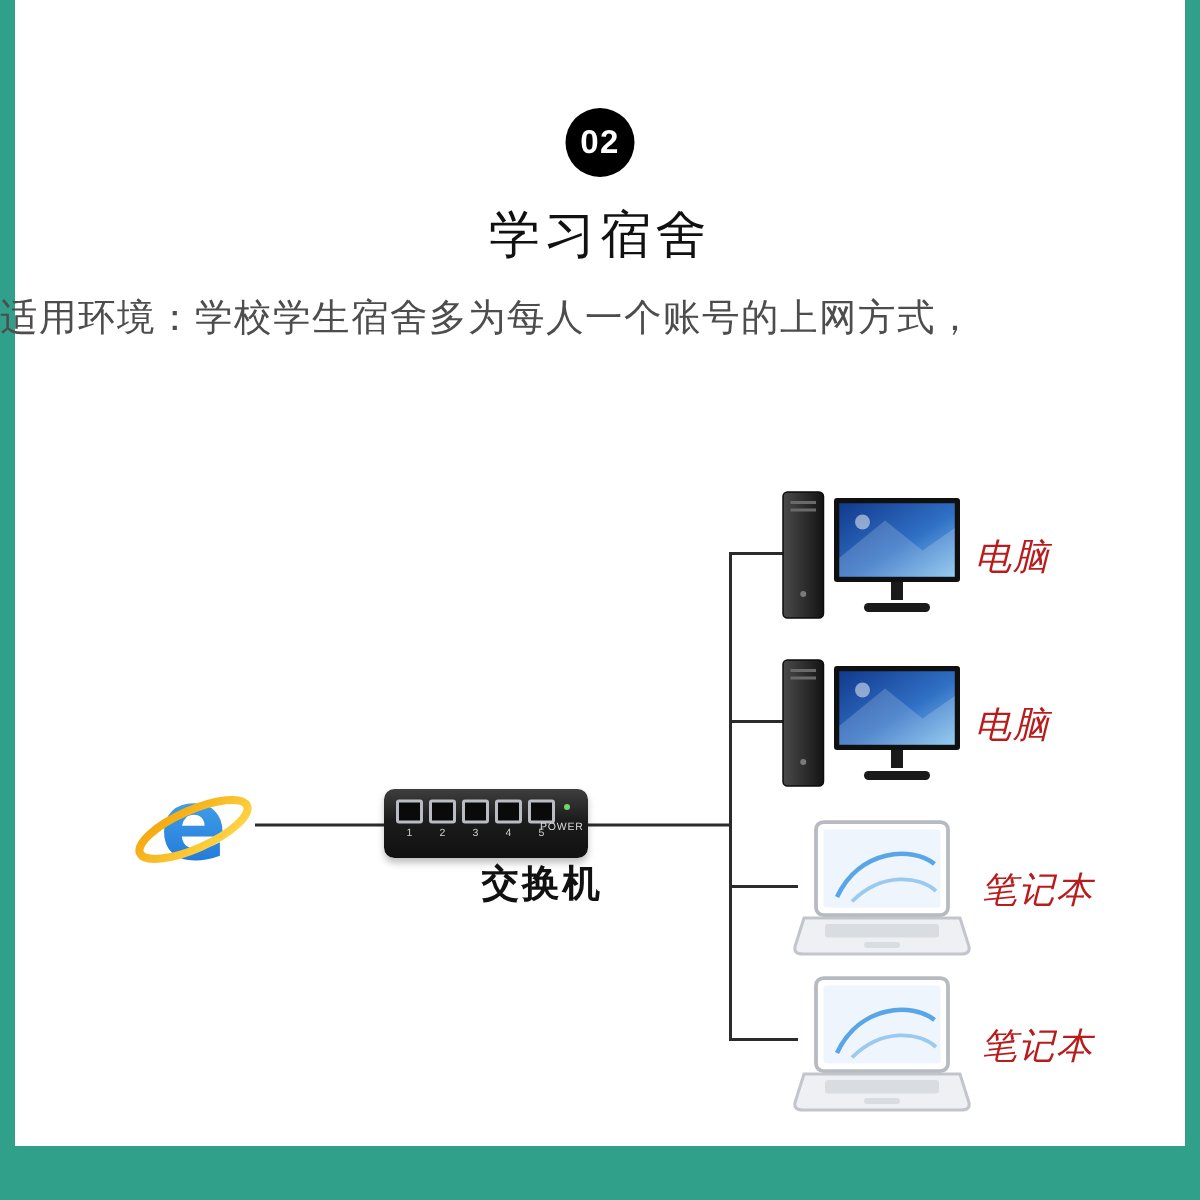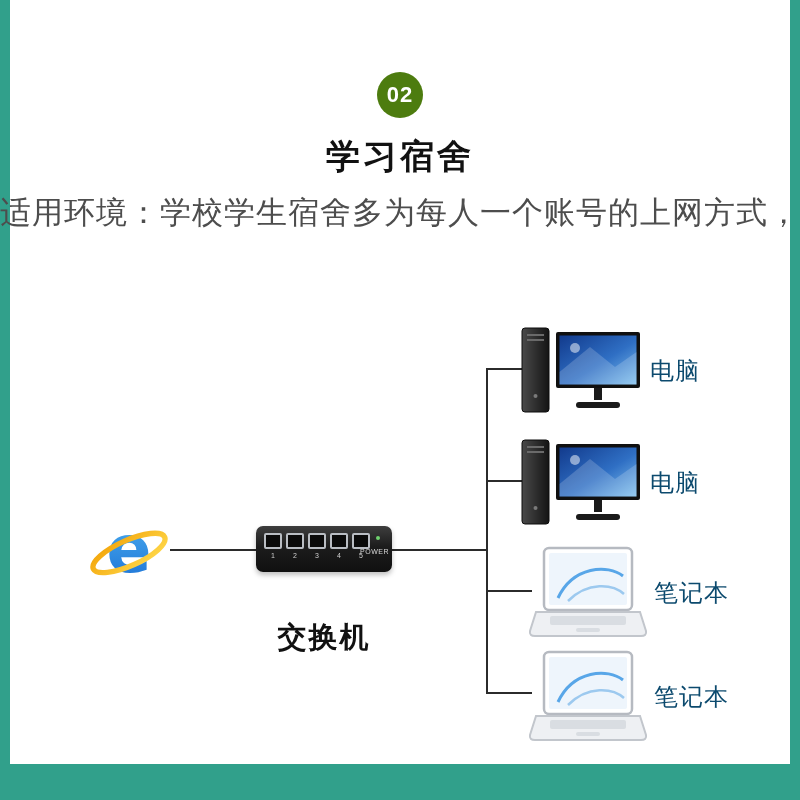--- a/index.html
+++ b/index.html
@@ -7,31 +7,31 @@
     position:relative;width:800px;height:800px;background:#ffffff;overflow:hidden;
     font-family:"Liberation Sans","DejaVu Sans",sans-serif;color:#1a1a1a;
   }
   .edge{position:absolute;top:0;width:10px;height:800px;background:#31a08b;}
   .edge-left{left:0;}
   .edge-right{right:0;}
   .bottom-bar{position:absolute;left:0;bottom:0;width:800px;height:36px;background:#31a08b;}
 
   .badge{
     position:absolute;left:50%;top:72px;transform:translateX(-50%);
-    width:46px;height:46px;border-radius:50%;background:#4d7c0f;color:#ffffff;
+    width:46px;height:46px;border-radius:50%;background:#000000;color:#ffffff;
     display:flex;align-items:center;justify-content:center;
     font-size:22px;font-weight:bold;letter-spacing:1px;
   }
   .title{
     position:absolute;left:0;top:134px;width:100%;text-align:center;
-    font-size:34px;font-weight:bold;color:#111111;letter-spacing:3px;
+    font-size:34px;font-weight:normal;color:#111111;letter-spacing:3px;
   }
   .desc{
     position:absolute;left:0;top:194px;width:100%;
-    font-size:31px;line-height:37px;color:#4d4d4d;letter-spacing:1px;
+    font-size:25px;line-height:37px;color:#4d4d4d;letter-spacing:1px;
   }
 
   .line{position:absolute;background:#2b2b2b;}
   .hline{height:2px;}
   .vline{width:2px;}
 
   .icon-abs{position:absolute;}
 
   
   .switch{
@@ -42,26 +42,26 @@
   .ports{position:absolute;left:8px;top:7px;display:flex;gap:4px;}
   .port{
     width:18px;height:16px;box-sizing:border-box;background:#0a0a0a;
     border:2px solid #b9bdc3;border-radius:2px;
   }
   .port-nums{position:absolute;left:8px;top:26px;display:flex;gap:4px;}
   .port-num{width:18px;text-align:center;font-size:7px;color:#cfcfcf;}
   .power-led{position:absolute;right:12px;top:10px;width:4px;height:4px;border-radius:50%;background:#6fd36f;}
   .power-label{position:absolute;right:3px;top:22px;font-size:7px;color:#d8d8d8;letter-spacing:0.5px;}
   .switch-label{
-    position:absolute;left:246px;top:618px;width:156px;text-align:center;
-    font-size:29px;font-weight:600;color:#111111;letter-spacing:2px;
+    position:absolute;left:246px;top:572px;width:156px;text-align:right;
+    font-size:25px;font-weight:600;color:#111111;letter-spacing:2px;
   }
 
   .device-label{
-    position:absolute;font-size:24px;color:#0c4a6e;letter-spacing:1px;white-space:nowrap;
+    position:absolute;font-size:24px;color:#b91c1c;letter-spacing:1px;white-space:nowrap;font-style:italic;
   }
 </style>
 </head>
 <body>
 
 <div class="page">
 
   <svg width="0" height="0" style="position:absolute" aria-hidden="true">
     <defs>
       <linearGradient id="gTower" x1="0" y1="0" x2="1" y2="0">

